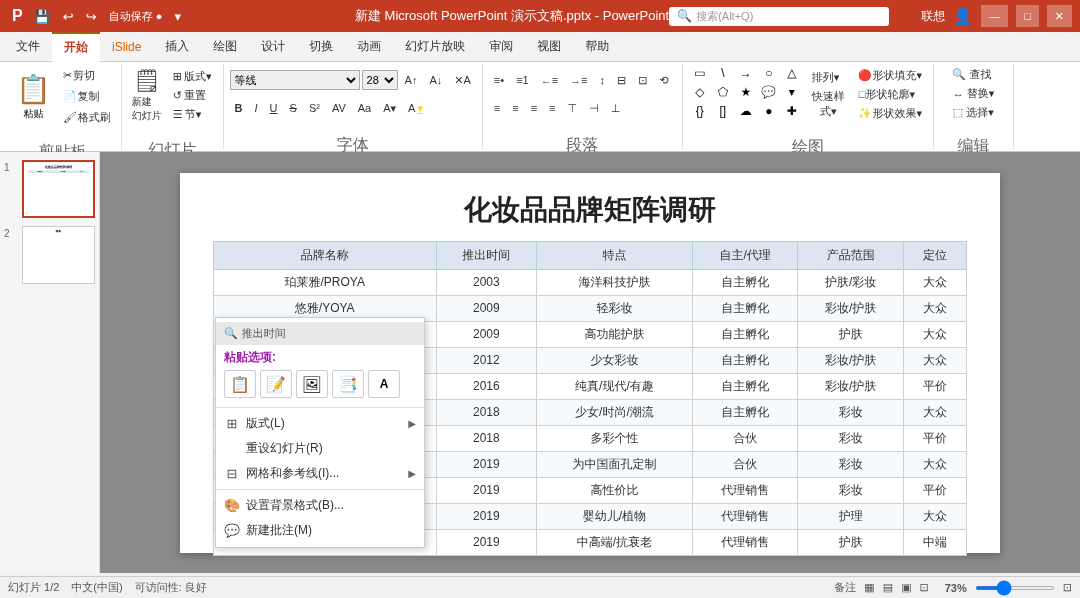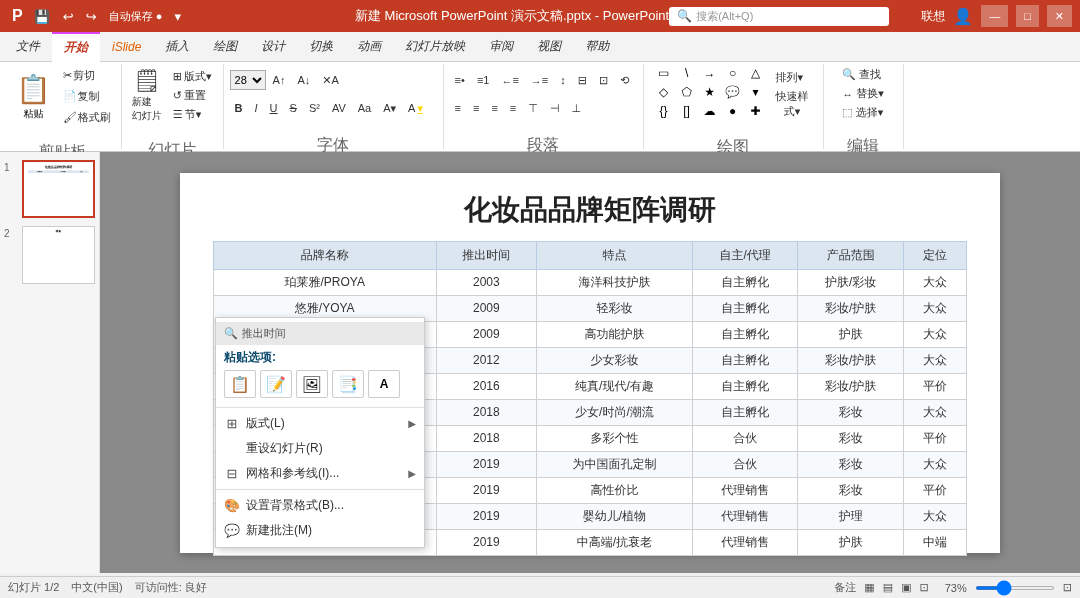--- a/index.html
+++ b/index.html
@@ -50,26 +50,25 @@
       border-bottom: 1px solid #d0d0d0;
     }
     .ribbon-tab {
       padding: 4px 12px;
       font-size: 12px;
       cursor: pointer;
       color: #333;
       height: 30px;
       display: flex;
       align-items: center;
-      font-style: italic;
     }
     .ribbon-tab.active {
       background: white;
       color: #c23b22;
-      border-top: 2px solid #d946ef;
+      border-top: 2px solid #a16207;
       font-weight: bold;
     }
     .ribbon-content {
       background: white;
       height: 90px;
       display: flex;
       align-items: stretch;
       padding: 2px 4px;
       border-bottom: 1px solid #c8c8c8;
     }
@@ -189,21 +188,21 @@
       font-size: 11px;
       color: #555;
       display: flex;
       align-items: center;
       gap: 4px;
     }
     .ctx-section-title {
       padding: 4px 14px 2px 8px;
       font-size: 12px;
       font-weight: bold;
-      color: #0c4a6e;
+      color: #a21caf;
     }
     .ctx-paste-icons {
       display: flex;
       align-items: center;
       gap: 4px;
       padding: 2px 8px 6px 8px;
     }
     .ctx-paste-icon {
       width: 32px;
       height: 28px;
@@ -390,20 +389,23 @@
           <span>☰</span>节▾
         </div>
       </div>
     </div>
     <div class="ribbon-group-label">幻灯片</div>
   </div>
 
   <div class="ribbon-group" style="min-width:220px;">
     <div style="display:flex;flex-direction:column;gap:2px;width:100%;">
       <div class="ribbon-row1" style="height:28px;">
+        <select class="font-select" style="width:130px;">
+          <option>等线</option>
+        </select>
         <select class="font-size-select">
           <option>28</option>
         </select>
         <button class="ribbon-small-btn">A↑</button>
         <button class="ribbon-small-btn">A↓</button>
         <button class="ribbon-small-btn">✕A</button>
       </div>
       <div class="ribbon-row2">
         <button class="ribbon-small-btn" style="font-weight:bold;">B</button>
         <button class="ribbon-small-btn" style="font-style:italic;">I</button>
@@ -459,20 +461,25 @@
         <span style="cursor:pointer;font-size:12px;text-align:center;">▾</span>
         <span style="cursor:pointer;font-size:12px;text-align:center;">{}</span>
         <span style="cursor:pointer;font-size:12px;text-align:center;">[]</span>
         <span style="cursor:pointer;font-size:12px;text-align:center;">☁</span>
         <span style="cursor:pointer;font-size:12px;text-align:center;">●</span>
         <span style="cursor:pointer;font-size:12px;text-align:center;">✚</span>
       </div>
       <div style="display:flex;flex-direction:column;gap:2px;">
         <button class="ribbon-small-btn">排列▾</button>
         <button class="ribbon-small-btn">快速样<br>式▾</button>
+      </div>
+      <div style="display:flex;flex-direction:column;gap:2px;font-size:11px;">
+        <button class="ribbon-small-btn">🔴形状填充▾</button>
+        <button class="ribbon-small-btn">□形状轮廓▾</button>
+        <button class="ribbon-small-btn">✨形状效果▾</button>
       </div>
     </div>
     <div class="ribbon-group-label">绘图</div>
   </div>
 
   <div class="ribbon-group" style="min-width:80px;">
     <div style="display:flex;flex-direction:column;gap:2px;align-items:flex-start;flex:1;justify-content:center;">
       <button class="ribbon-small-btn">🔍 查找</button>
       <button class="ribbon-small-btn">↔ 替换▾</button>
       <button class="ribbon-small-btn">⬚ 选择▾</button>
@@ -674,17 +681,17 @@
     <span>幻灯片 1/2</span>
     <span>中文(中国)</span>
     <span>可访问性: 良好</span>
   </div>
   <div style="display:flex;gap:8px;align-items:center;">
     <span style="cursor:pointer;">备注</span>
     <span style="cursor:pointer;">▦</span>
     <span style="cursor:pointer;">▤</span>
     <span style="cursor:pointer;">▣</span>
     <span style="cursor:pointer;">⊡</span>
-    <span style="margin-left:8px;">73%</span>
+    <span style="margin-left:8px;font-weight:bold;">73%</span>
     <input type="range" min="10" max="200" value="73" style="width: 80px; height: 4px;">
     <span style="cursor:pointer;">⊡</span>
   </div>
 </div>
 
 </body></html>

